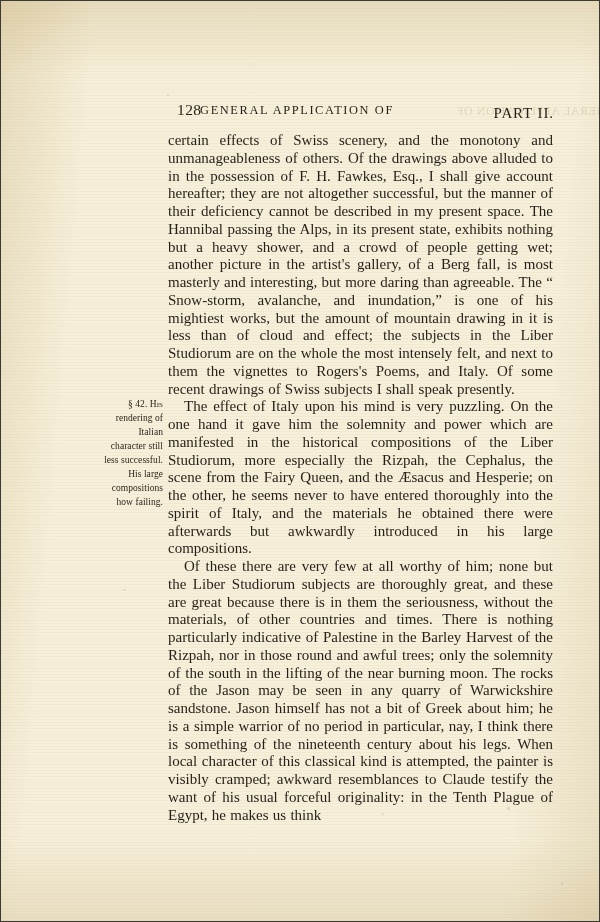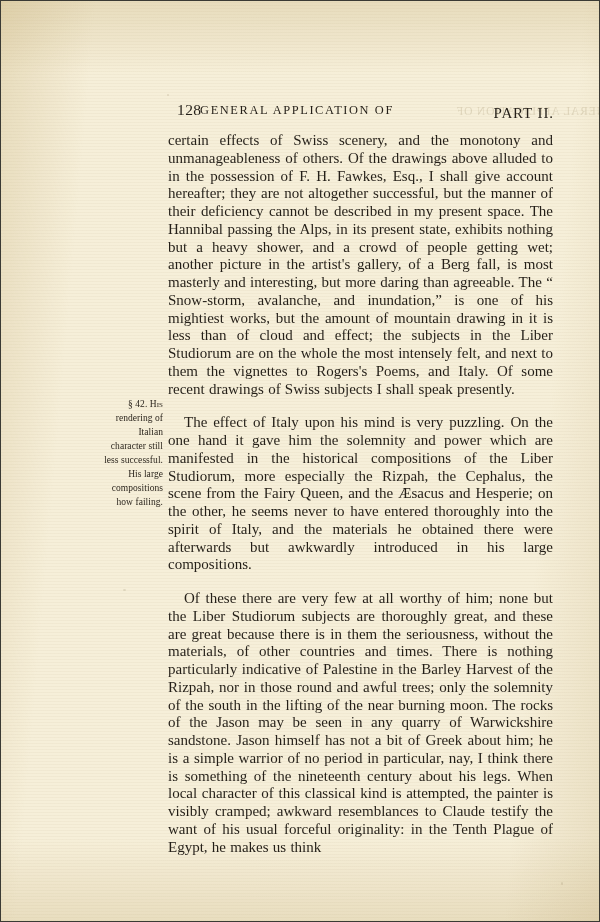--- a/index.html
+++ b/index.html
@@ -91,21 +91,21 @@
   .para {
     margin: 0;
     font-size: 15px;
     line-height: 17.75px;
     text-align: justify;
     text-align-last: left;
     word-spacing: .5px;
     -webkit-hyphens: none;
     hyphens: none;
   }
-  .para + .para { margin-top: 16px; }
+  .para + .para { margin-top: 0; }
   .para.indent { text-indent: 16px; }
 
   .side-note {
     position: absolute;
     left: 100px;
     top: 396px;
     width: 62px;
     font-size: 9.5px;
     line-height: 14px;
     text-align: right;

